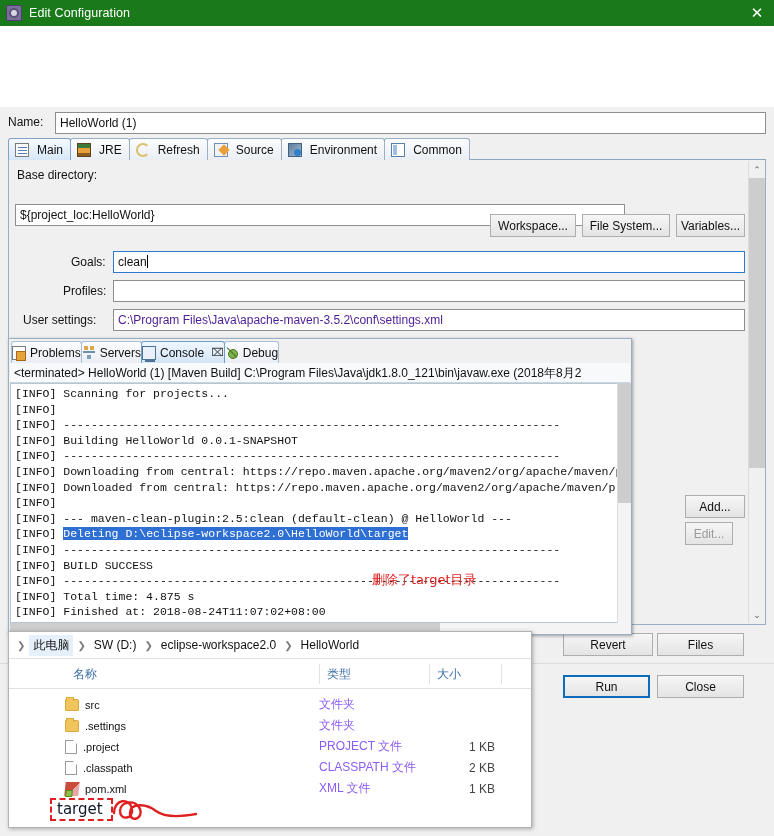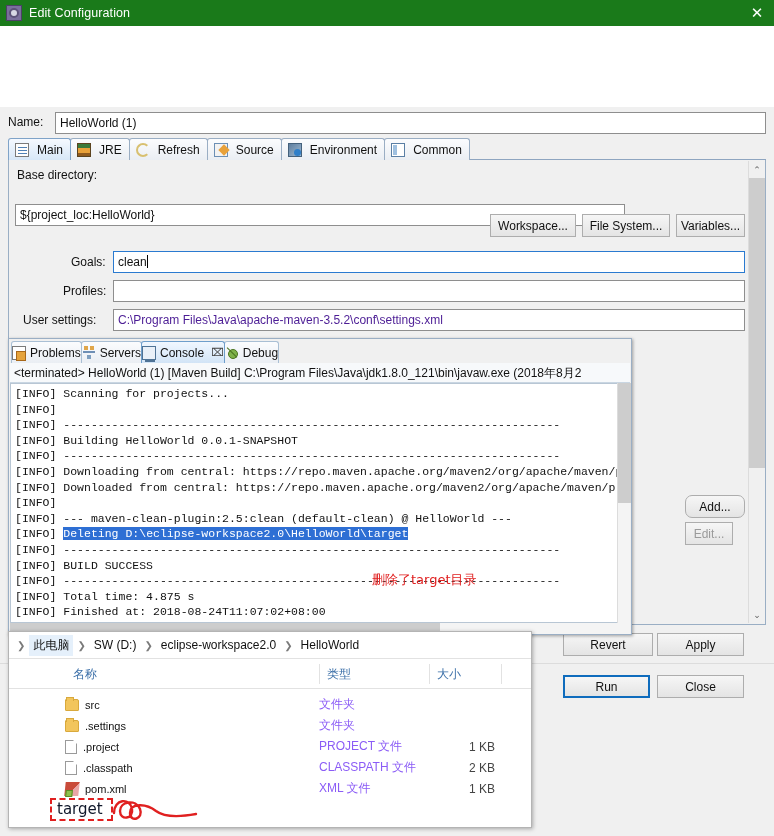--- a/index.html
+++ b/index.html
@@ -336,33 +336,33 @@
 
       <span class="lbl" style="left:62px; top:95px;">Goals:</span>
       <div class="txtinput focus" style="left:104px; top:91px; width:632px;"><span>clean</span><span class="caret"></span></div>
 
       <span class="lbl" style="left:54px; top:124px;">Profiles:</span>
       <div class="txtinput" style="left:104px; top:120px; width:632px;"></div>
 
       <span class="lbl" style="left:14px; top:153px;">User settings:</span>
       <div class="txtinput grey" style="left:104px; top:149px; width:632px;">C:\Program Files\Java\apache-maven-3.5.2\conf\settings.xml</div>
 
-      <div class="btn" style="left:676px; top:335px; width:60px;border-radius:7px;">Add...</div>
+      <div class="btn" style="left:676px; top:335px; width:60px;">Add...</div>
       <div class="btn disabled" style="left:676px; top:362px; width:48px;">Edit...</div>
 
       <div class="vscroll">
         <div class="arrow up">⌃</div>
         <div class="thumb"></div>
         <div class="arrow down">⌄</div>
       </div>
     </div>
 
     <div class="btnbar1">
       <div class="btn" style="left:555px; top:6px; width:90px;">Revert</div>
-      <div class="btn" style="left:649px; top:6px; width:87px;">Apply</div>
+      <div class="btn" style="left:649px; top:6px; width:87px;">Files</div>
     </div>
 
     <div class="btnbar2">
       <div class="btn" style="left:563px; top:11px; width:87px; border:2px solid #0f6cbd;">Run</div>
       <div class="btn" style="left:657px; top:11px; width:87px;">Close</div>
     </div>
   </div>
 
   <div class="console">
     <div class="ctabs">

